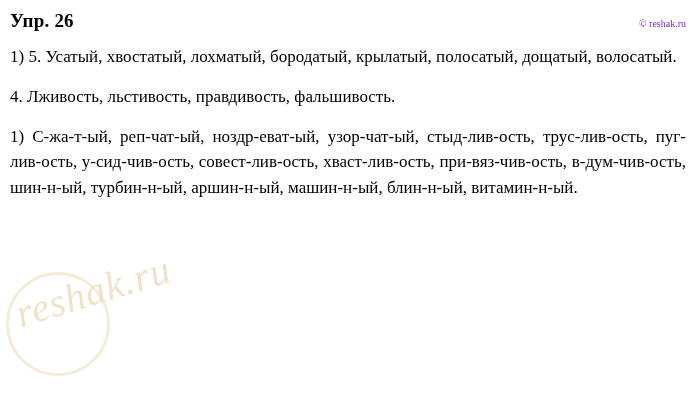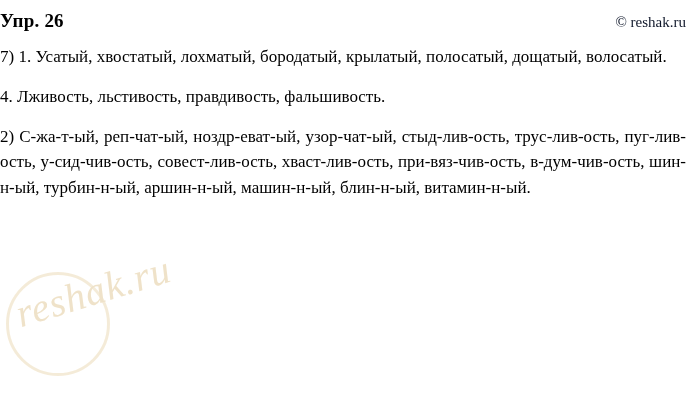--- a/index.html
+++ b/index.html
@@ -13,36 +13,36 @@
     font-family: "Liberation Serif", serif;
     color: #000000;
     overflow: hidden;
     position: relative;
   }
   .page {
     position: relative;
     width: 700px;
     height: 334px;
     box-sizing: border-box;
-    padding: 10px 14px 0 0;
+    padding: 10px 14px 0 10px;
   }
   .header-row {
     display: flex;
     align-items: baseline;
     justify-content: space-between;
     margin-bottom: 12px;
   }
   .title {
     font-size: 19px;
     font-weight: bold;
     letter-spacing: 0.2px;
   }
   .brand {
-    font-size: 15px;
-    color: #0f172a;
+    font-size: 10px;
+    color: #6d28d9;
     font-family: "Liberation Serif", serif;
   }
   .para {
     font-size: 17px;
     line-height: 1.52;
     text-align: justify;
     margin: 0 0 14px 0;
     hyphens: none;
   }
   .para:last-child {
@@ -84,22 +84,22 @@
 </head>
 <body>
 
 <div class="page">
 
   <div class="header-row">
     <div class="title">Упр. 26</div>
     <div class="brand">© reshak.ru</div>
   </div>
 
-  <p class="para">7) 1. Усатый, хвостатый, лохматый, бородатый, крылатый, полосатый, дощатый, волосатый.</p>
+  <p class="para">1) 5. Усатый, хвостатый, лохматый, бородатый, крылатый, полосатый, дощатый, волосатый.</p>
   <p class="para">4. Лживость, льстивость, правдивость, фальшивость.</p>
-  <p class="para">2) С-жа-т-ый, реп-чат-ый, ноздр-еват-ый, узор-чат-ый, стыд-лив-ость, трус-лив-ость, пуг-лив-ость, у-сид-чив-ость, совест-лив-ость, хваст-лив-ость, при-вяз-чив-ость, в-дум-чив-ость, шин-н-ый, турбин-н-ый, аршин-н-ый, машин-н-ый, блин-н-ый, витамин-н-ый.</p>
+  <p class="para">1) С-жа-т-ый, реп-чат-ый, ноздр-еват-ый, узор-чат-ый, стыд-лив-ость, трус-лив-ость, пуг-лив-ость, у-сид-чив-ость, совест-лив-ость, хваст-лив-ость, при-вяз-чив-ость, в-дум-чив-ость, шин-н-ый, турбин-н-ый, аршин-н-ый, машин-н-ый, блин-н-ый, витамин-н-ый.</p>
 
   <div class="watermark">
     <div class="wm-circle"></div>
     <div class="wm-text">reshak.ru</div>
   </div>
 
 </div>
 
 </body></html>

